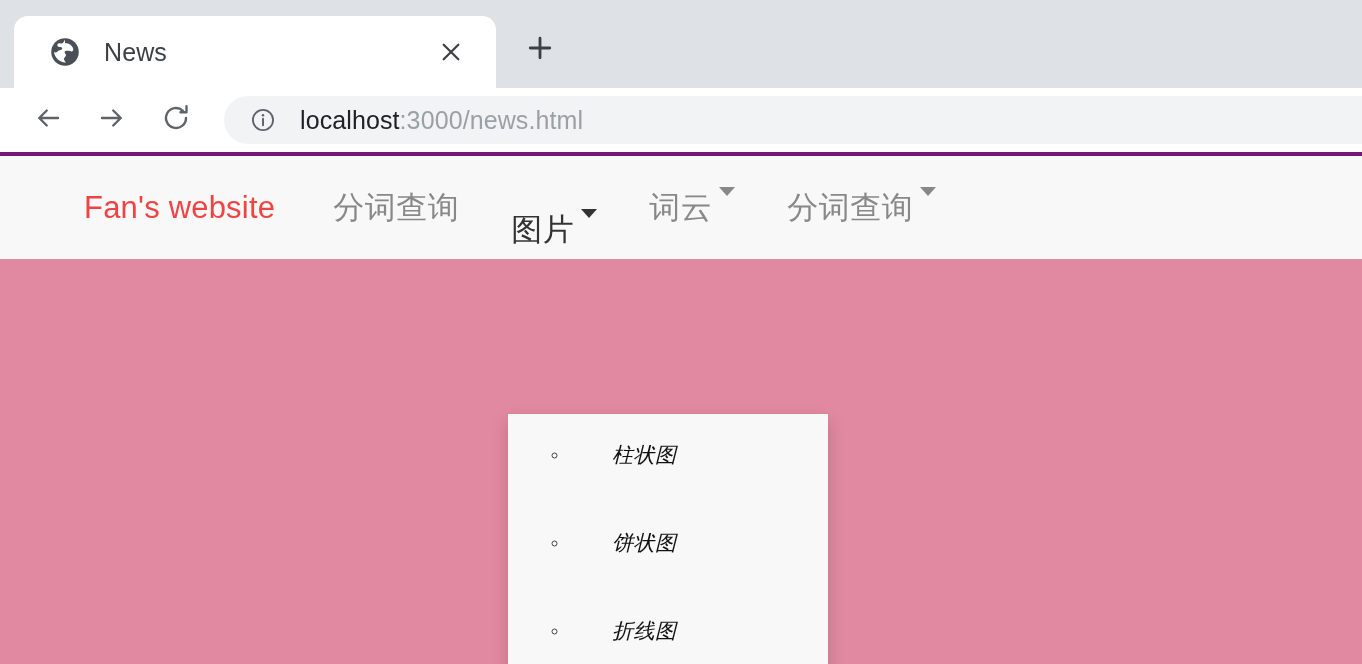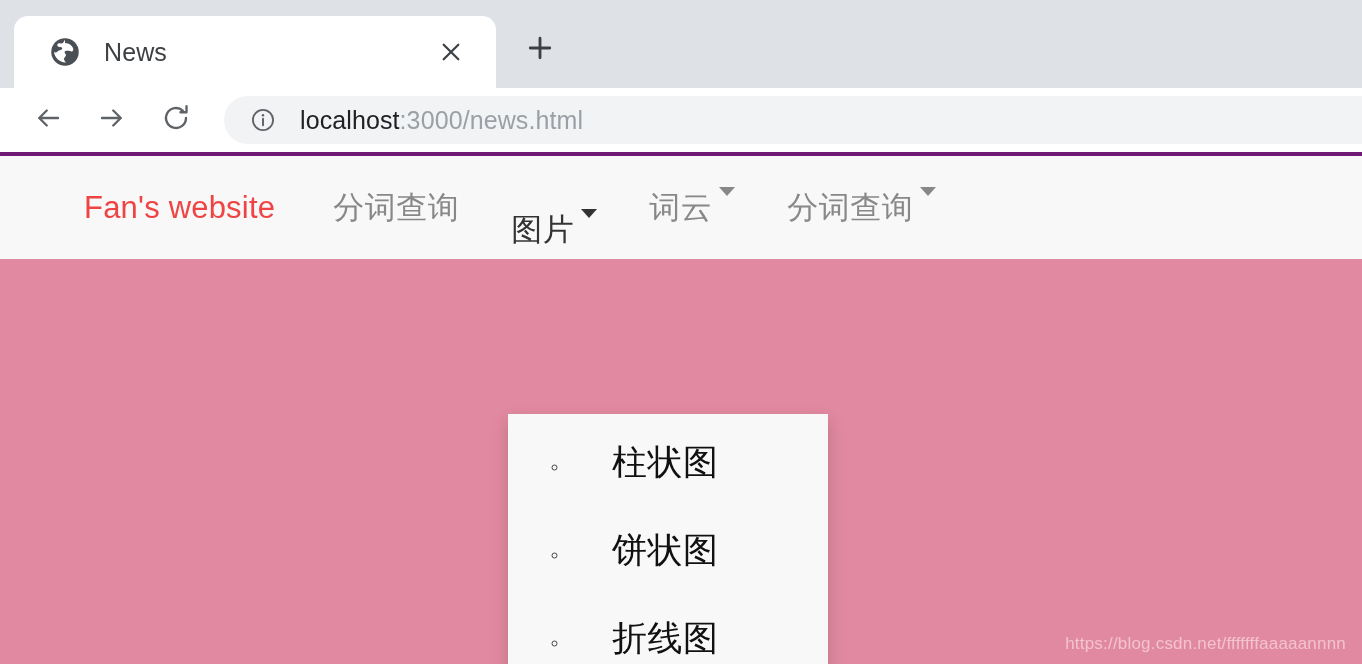--- a/index.html
+++ b/index.html
@@ -198,27 +198,28 @@
   }
 
   .dropdown li {
     margin: 0 0 0 0;
     height: 88px;
     color: #444444;
   }
 
   .dropdown li .item-label {
     display: inline-block;
-    font-size: 35px;
+    font-size: 21px;
     color: #111111;
     padding-left: 44px;
     line-height: 1;
     position: relative;
     top: 2px;
     letter-spacing: 0.5px;
+    font-style: italic;
   }
 
   .watermark {
     position: absolute;
     right: 16px;
     bottom: 10px;
     font-size: 17px;
     color: #F3C3CE;
     white-space: nowrap;
     letter-spacing: 0.2px;
@@ -327,16 +328,15 @@
         </li>
         <li>
           <span class="item-label">饼状图</span>
         </li>
         <li>
           <span class="item-label">折线图</span>
         </li>
       </ul>
     </div>
 
-    <div class="watermark">https://blog.csdn.net/fffffffaaaaannnn</div>
   </div>
 
 </div>
 
 </body></html>

